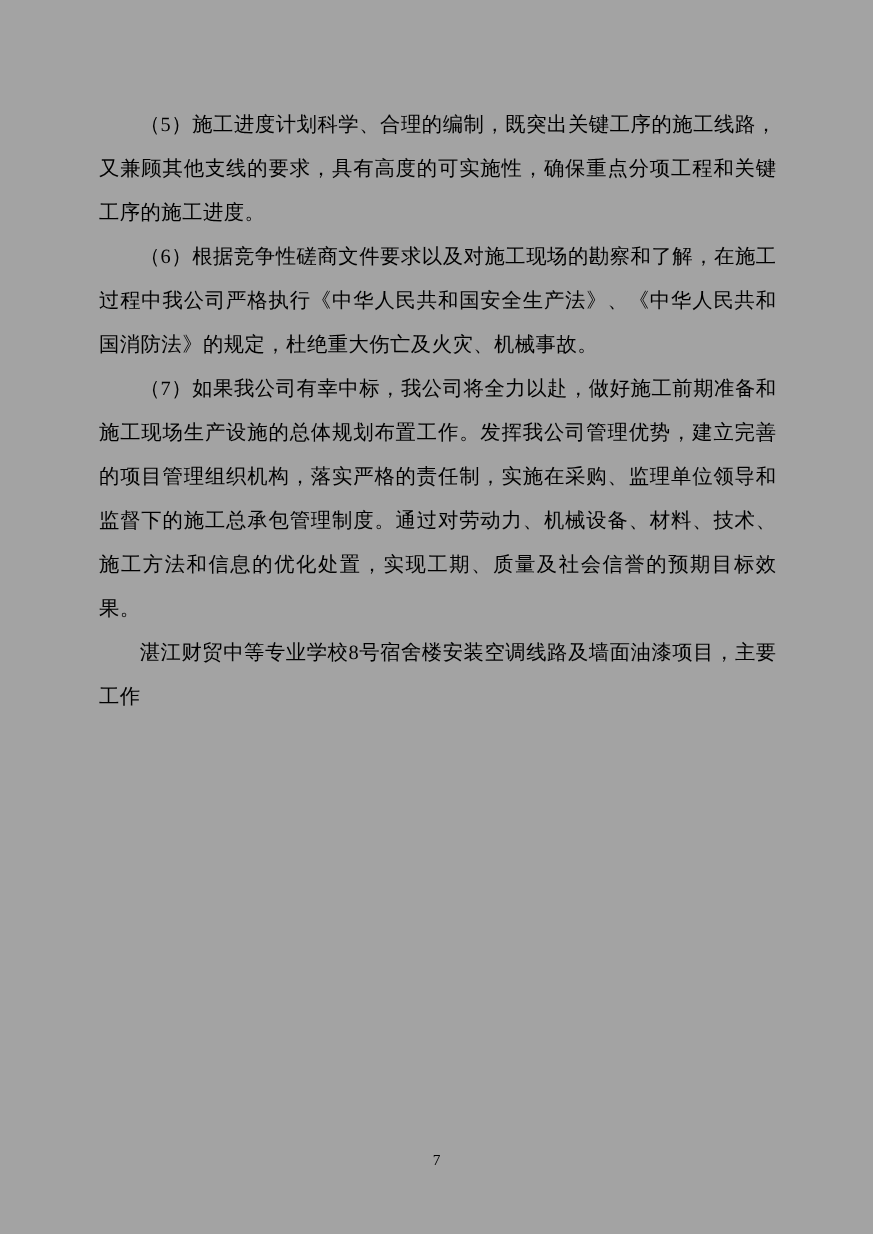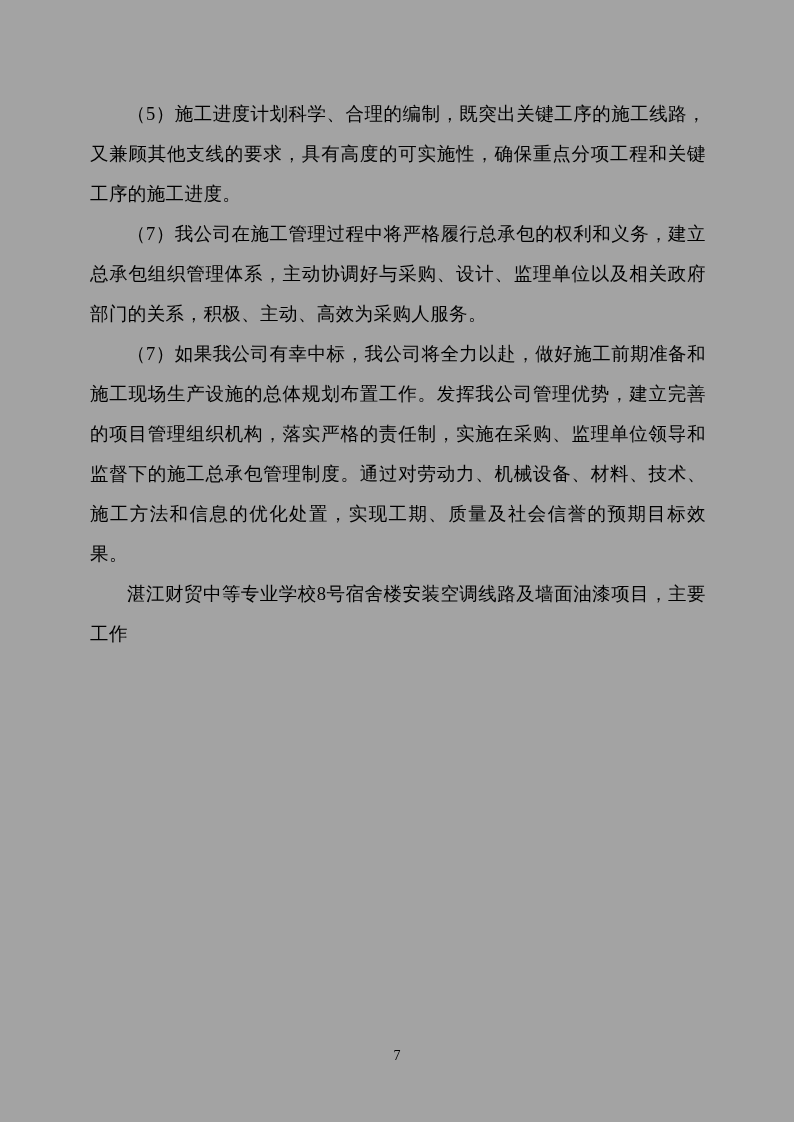--- a/index.html
+++ b/index.html
@@ -46,20 +46,20 @@
       font-size: 14px;
       line-height: 16px;
     }
   </style>
 </head>
 <body>
 
 <div class="page">
   <div class="content">
     <p class="para">（5）施工进度计划科学、合理的编制，既突出关键工序的施工线路，又兼顾其他支线的要求，具有高度的可实施性，确保重点分项工程和关键工序的施工进度。</p>
-    <p class="para">（7）我公司在施工管理过程中将严格履行总承包的权利和义务，建立总承包组织管理体系，主动协调好与采购、设计、监理单位以及相关政府部门的关系，积极、主动、高效为采购人服务。</p>
+    <p class="para">（6）根据竞争性磋商文件要求以及对施工现场的勘察和了解，在施工过程中我公司严格执行《中华人民共和国安全生产法》、《中华人民共和国消防法》的规定，杜绝重大伤亡及火灾、机械事故。</p>
     <p class="para">（7）如果我公司有幸中标，我公司将全力以赴，做好施工前期准备和施工现场生产设施的总体规划布置工作。发挥我公司管理优势，建立完善的项目管理组织机构，落实严格的责任制，实施在采购、监理单位领导和监督下的施工总承包管理制度。通过对劳动力、机械设备、材料、技术、施工方法和信息的优化处置，实现工期、质量及社会信誉的预期目标效果。</p>
     <p class="para">湛江财贸中等专业学校8号宿舍楼安装空调线路及墙面油漆项目，主要工作</p>
   </div>
   <div class="footer">
     <span>7</span>
   </div>
 </div>
 
 </body></html>

